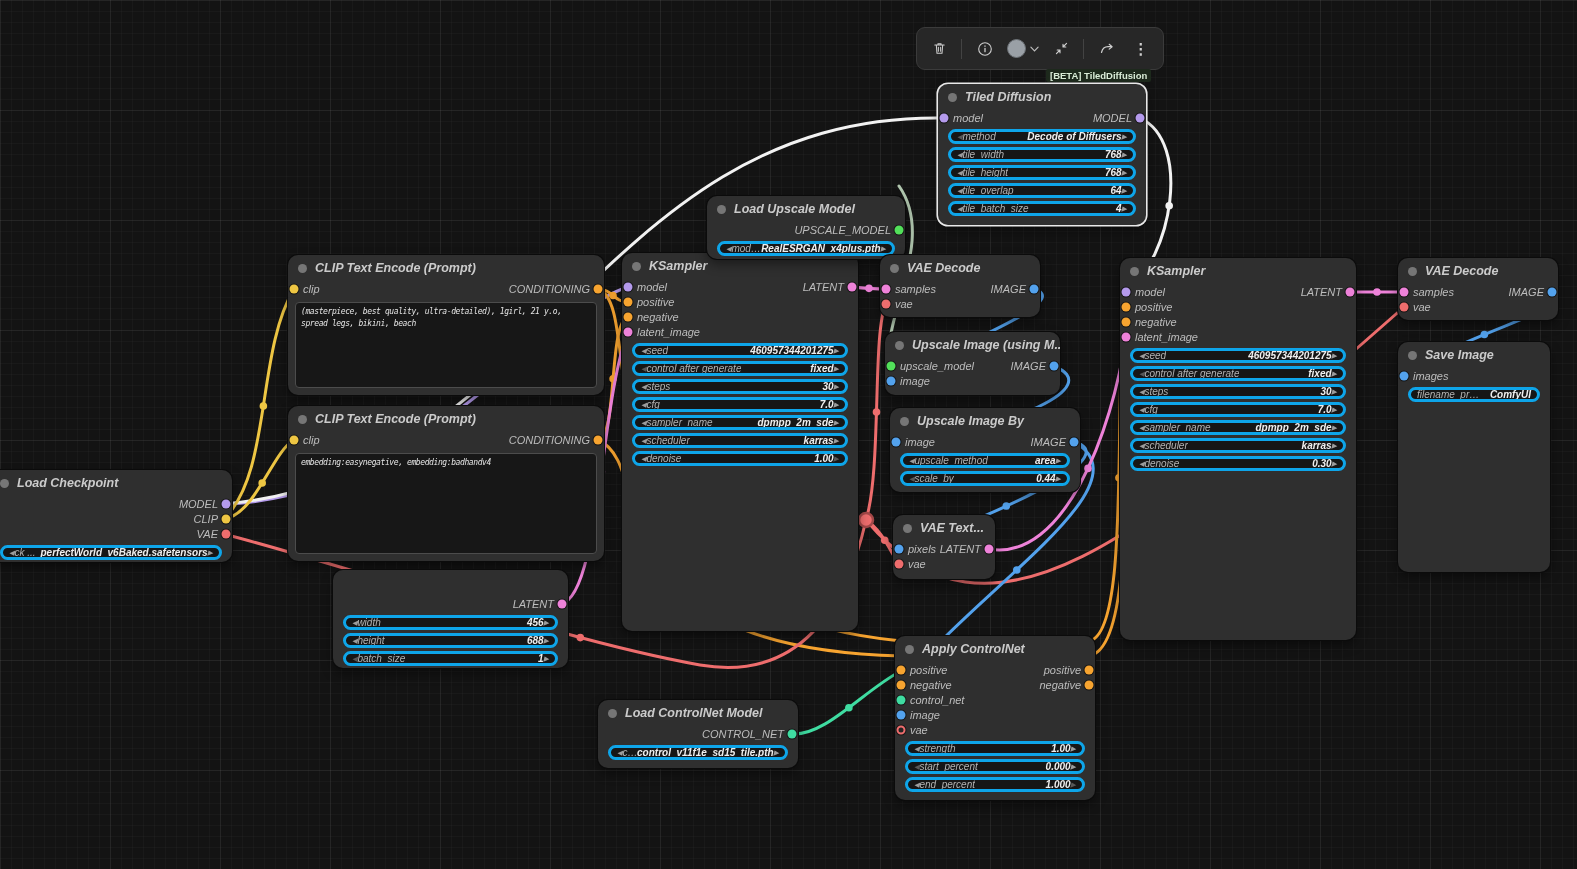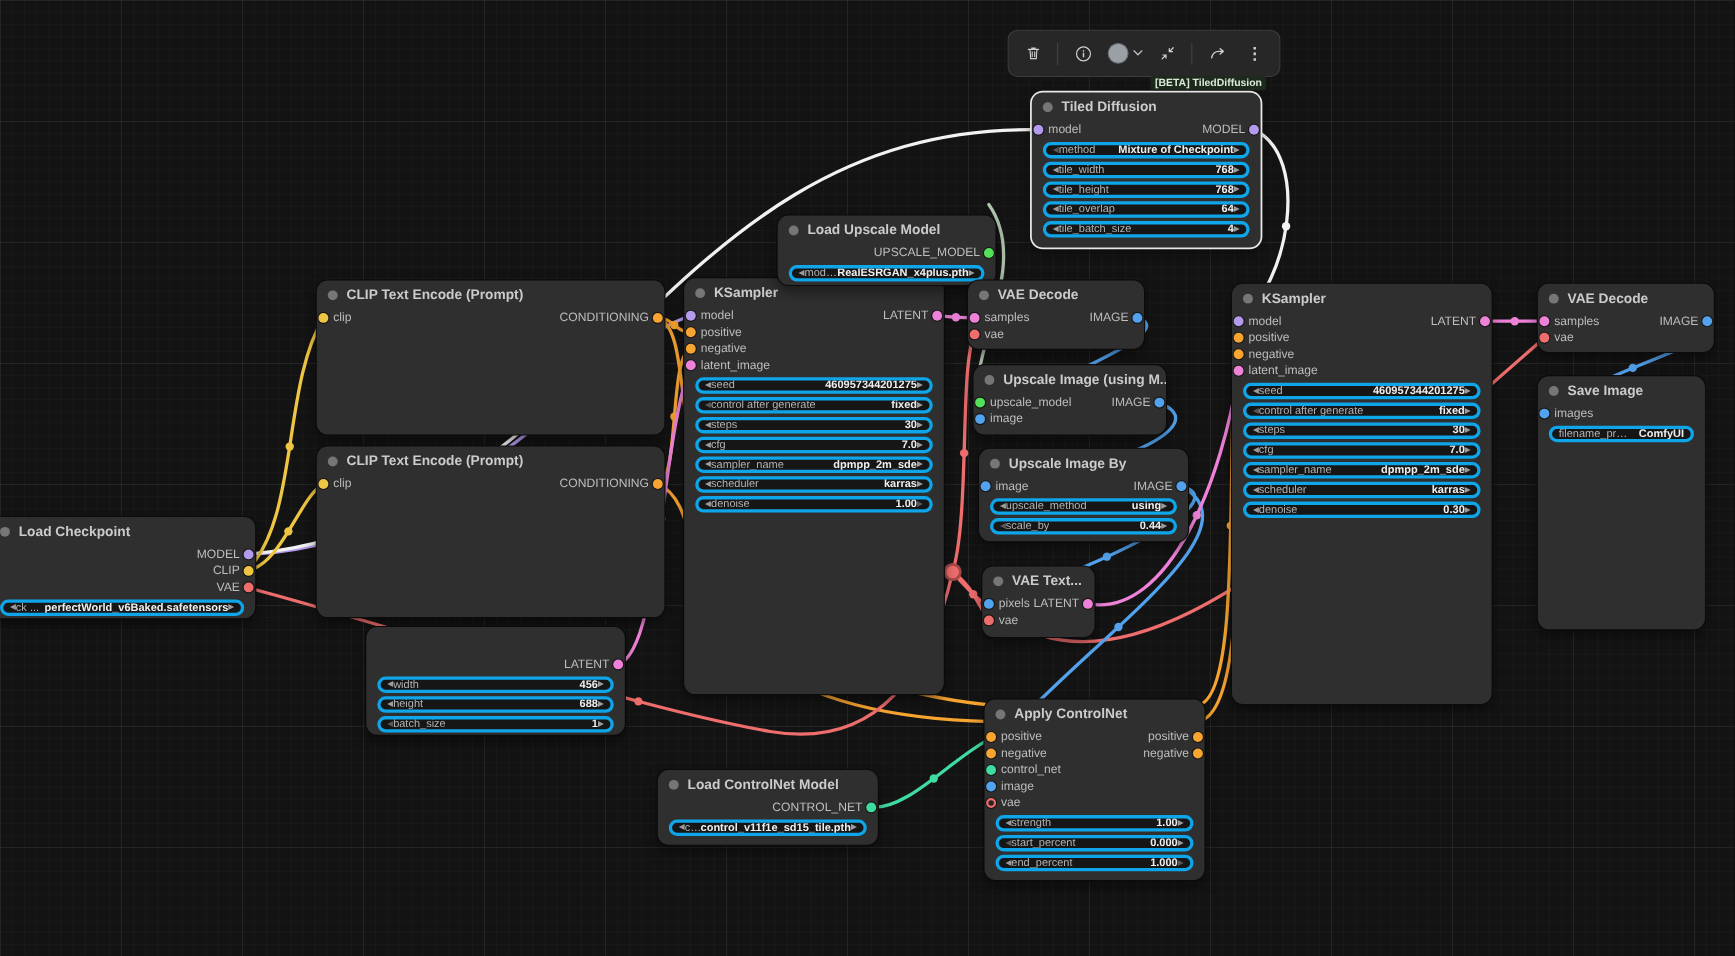--- a/index.html
+++ b/index.html
@@ -9,21 +9,21 @@
     background-color:#131313;
     background-image:
       linear-gradient(rgba(255,255,255,0.05) 1px, transparent 1px),
       linear-gradient(90deg, rgba(255,255,255,0.05) 1px, transparent 1px),
       linear-gradient(rgba(255,255,255,0.025) 1px, transparent 1px),
       linear-gradient(90deg, rgba(255,255,255,0.025) 1px, transparent 1px);
     background-size:110px 110px,110px 110px,11px 11px,11px 11px;
   }
   svg#wires{position:absolute;left:0;top:0;z-index:1;}
   .node{position:absolute;z-index:2;background:#2f2f2f;border-radius:10px;
-        box-shadow:0 0 0 1px #0b0b0b,0 5px 12px rgba(0,0,0,.45);}
+        box-shadow:0 0 0 1px #0b0b0b,0 5px 12px rgba(0,0,0,.45);font-style:italic;}
   .node.selected{box-shadow:0 0 0 1.6px #e9e9e9,0 5px 12px rgba(0,0,0,.45);}
   .ntitle{position:absolute;left:0;top:0;right:0;height:26px;display:flex;align-items:center;
           gap:8px;padding:0 10px;color:#cbcbcb;font-size:12.5px;font-weight:600;
           white-space:nowrap;overflow:hidden;}
   .tdot{width:9px;height:9px;border-radius:50%;background:#767676;flex:0 0 auto;}
   .dot{position:absolute;width:9px;height:9px;border-radius:50%;transform:translate(-50%,-50%);
        box-shadow:0 0 0 1px rgba(0,0,0,.55);z-index:3;}
   .dot.hollow{width:5px;height:5px;background:#242424 !important;border:2px solid currentColor;}
   .slotlab{position:absolute;font-size:11px;color:#bdbdbd;white-space:nowrap;transform:translateY(-50%);}
   .slotlab.out{text-align:right;}
@@ -167,30 +167,32 @@
     </div>
     <div class="node" style="left: 288px; top: 255px; width: 316px; height: 140px;">
       <div class="ntitle">
         <span class="tdot"></span>
         <span>CLIP Text Encode (Prompt)</span>
       </div>
       <span class="dot" style="left: 6px; top: 34px; background: rgb(238, 198, 67); color: rgb(238, 198, 67);"></span>
       <span class="slotlab" style="left: 15px; top: 34px;">clip</span>
       <span class="dot" style="left: 310px; top: 34px; background: rgb(247, 164, 48);"></span>
       <span class="slotlab out" style="right: 14px; top: 34px; left: auto;">CONDITIONING</span>
+      <div class="prompt" style="left: 7px; top: 47px; width: 302px; height: 86px;">(masterpiece, best quality, ultra-detailed), 1girl, 21 y.o, spread legs, bikini, beach</div>
     </div>
     <div class="node" style="left: 288px; top: 406px; width: 316px; height: 155px;">
       <div class="ntitle">
         <span class="tdot"></span>
         <span>CLIP Text Encode (Prompt)</span>
       </div>
       <span class="dot" style="left: 6px; top: 34px; background: rgb(238, 198, 67); color: rgb(238, 198, 67);"></span>
       <span class="slotlab" style="left: 15px; top: 34px;">clip</span>
       <span class="dot" style="left: 310px; top: 34px; background: rgb(247, 164, 48);"></span>
       <span class="slotlab out" style="right: 14px; top: 34px; left: auto;">CONDITIONING</span>
+      <div class="prompt" style="left: 7px; top: 47px; width: 302px; height: 101px;">embedding:easynegative, embedding:badhandv4</div>
     </div>
     <div class="node" style="left: 333px; top: 570px; width: 235px; height: 98px;">
       <span class="dot" style="left: 229px; top: 34px; background: rgb(238, 130, 217);"></span>
       <span class="slotlab out" style="right: 14px; top: 34px; left: auto;">LATENT</span>
       <div class="widget" style="left: 10px; top: 45px; width: 215px;">
         <span class="arr">◀</span>
         <span class="wlab">width</span>
         <span class="wval">456</span>
         <span class="arr">▶</span>
       </div>
@@ -284,21 +286,21 @@
         <span class="tdot"></span>
         <span>Tiled Diffusion</span>
       </div>
       <span class="dot" style="left: 6px; top: 34px; background: rgb(180, 154, 236); color: rgb(180, 154, 236);"></span>
       <span class="slotlab" style="left: 15px; top: 34px;">model</span>
       <span class="dot" style="left: 202px; top: 34px; background: rgb(180, 154, 236);"></span>
       <span class="slotlab out" style="right: 14px; top: 34px; left: auto;">MODEL</span>
       <div class="widget" style="left: 10px; top: 45px; width: 188px;">
         <span class="arr dim">◀</span>
         <span class="wlab">method</span>
-        <span class="wval">Mixture of Checkpoint</span>
+        <span class="wval">Decode of Diffusers</span>
         <span class="arr">▶</span>
       </div>
       <div class="widget" style="left: 10px; top: 63px; width: 188px;">
         <span class="arr">◀</span>
         <span class="wlab">tile_width</span>
         <span class="wval">768</span>
         <span class="arr">▶</span>
       </div>
       <div class="widget" style="left: 10px; top: 81px; width: 188px;">
         <span class="arr">◀</span>
@@ -348,21 +350,21 @@
         <span class="tdot"></span>
         <span>Upscale Image By</span>
       </div>
       <span class="dot" style="left: 6px; top: 34px; background: rgb(83, 162, 237); color: rgb(83, 162, 237);"></span>
       <span class="slotlab" style="left: 15px; top: 34px;">image</span>
       <span class="dot" style="left: 184px; top: 34px; background: rgb(83, 162, 237);"></span>
       <span class="slotlab out" style="right: 14px; top: 34px; left: auto;">IMAGE</span>
       <div class="widget" style="left: 10px; top: 45px; width: 170px;">
         <span class="arr">◀</span>
         <span class="wlab">upscale_method</span>
-        <span class="wval">using</span>
+        <span class="wval">area</span>
         <span class="arr">▶</span>
       </div>
       <div class="widget" style="left: 10px; top: 63px; width: 170px;">
         <span class="arr dim">◀</span>
         <span class="wlab">scale_by</span>
         <span class="wval">0.44</span>
         <span class="arr">▶</span>
       </div>
     </div>
     <div class="node" style="left: 893px; top: 515px; width: 102px; height: 64px;">

